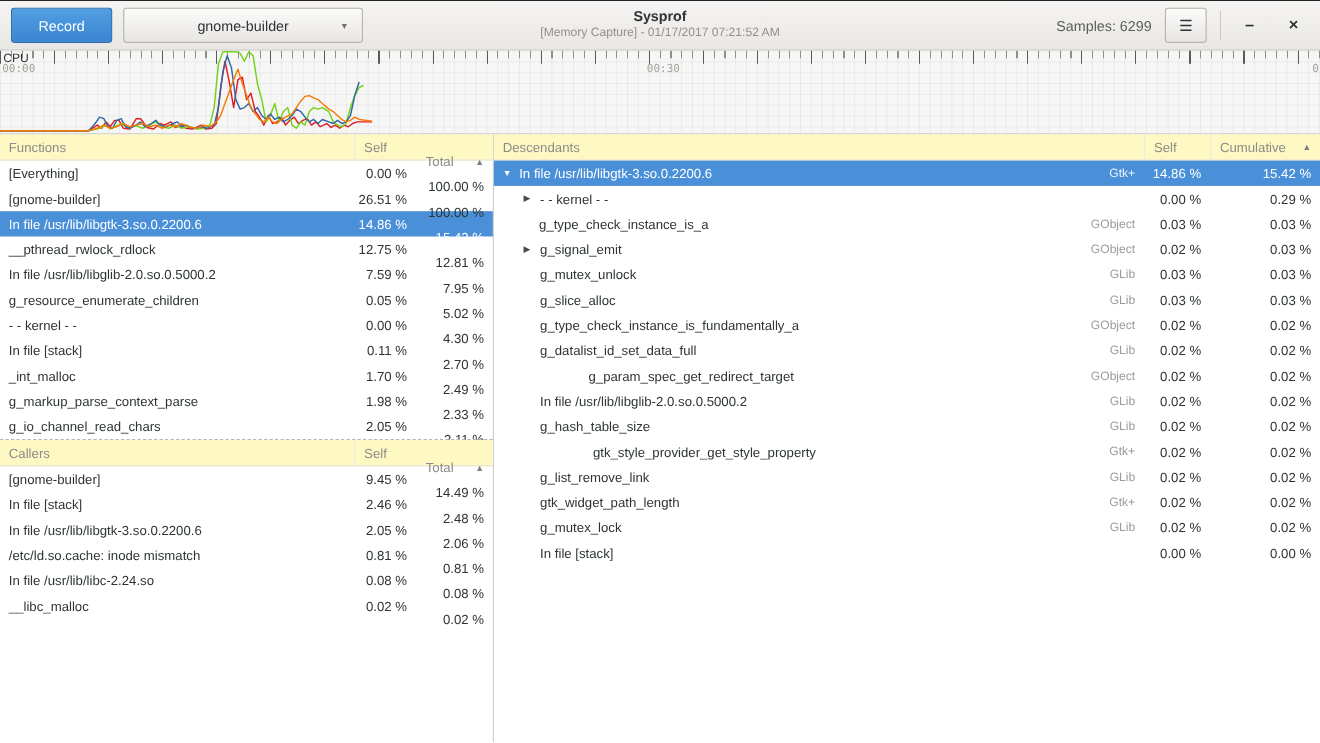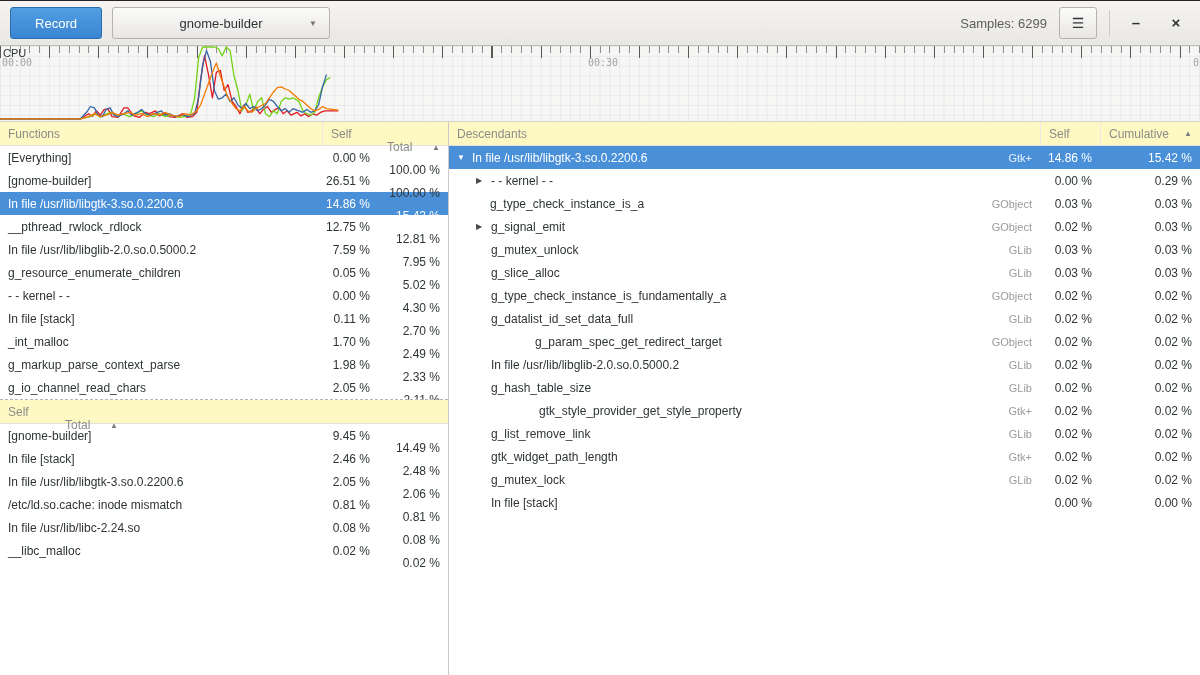--- a/index.html
+++ b/index.html
@@ -79,20 +79,24 @@
 
 <div class="window">
   <div class="topline"></div>
 
   <div class="headerbar">
     <div class="btn record-btn">Record</div>
     <div class="btn app-btn">
       <span>gnome-builder</span>
       <span class="arrow">▼</span>
     </div>
+    <div class="titlebox">
+      <div class="title">Sysprof</div>
+      <div class="subtitle">[Memory Capture] - 01/17/2017 07:21:52 AM</div>
+    </div>
     <div class="header-right">
       <span class="samples">Samples: 6299</span>
       <div class="btn menu-btn">
         <span>☰</span>
       </div>
       <div class="vsep"></div>
       <div class="winctl">–</div>
       <div class="winctl">×</div>
     </div>
   </div>
@@ -200,20 +204,21 @@
             <div class="cell-name">
               <span>g_io_channel_read_chars</span>
             </div>
             <div class="cell-num w-self">2.05 %</div>
             <div class="cell-num w-total">2.11 %</div>
           </div>
         </div>
 
       <div class="callers-section">
         <div class="thead">
+          <div class="th th-name">Callers</div>
           <div class="th w-self">Self</div>
           <div class="th w-total">
             <span>Total</span>
             <span class="sort">▲</span>
           </div>
         </div>
         <div>
             <div class="row">
               <div class="cell-name">
                 <span>[gnome-builder]</span>

